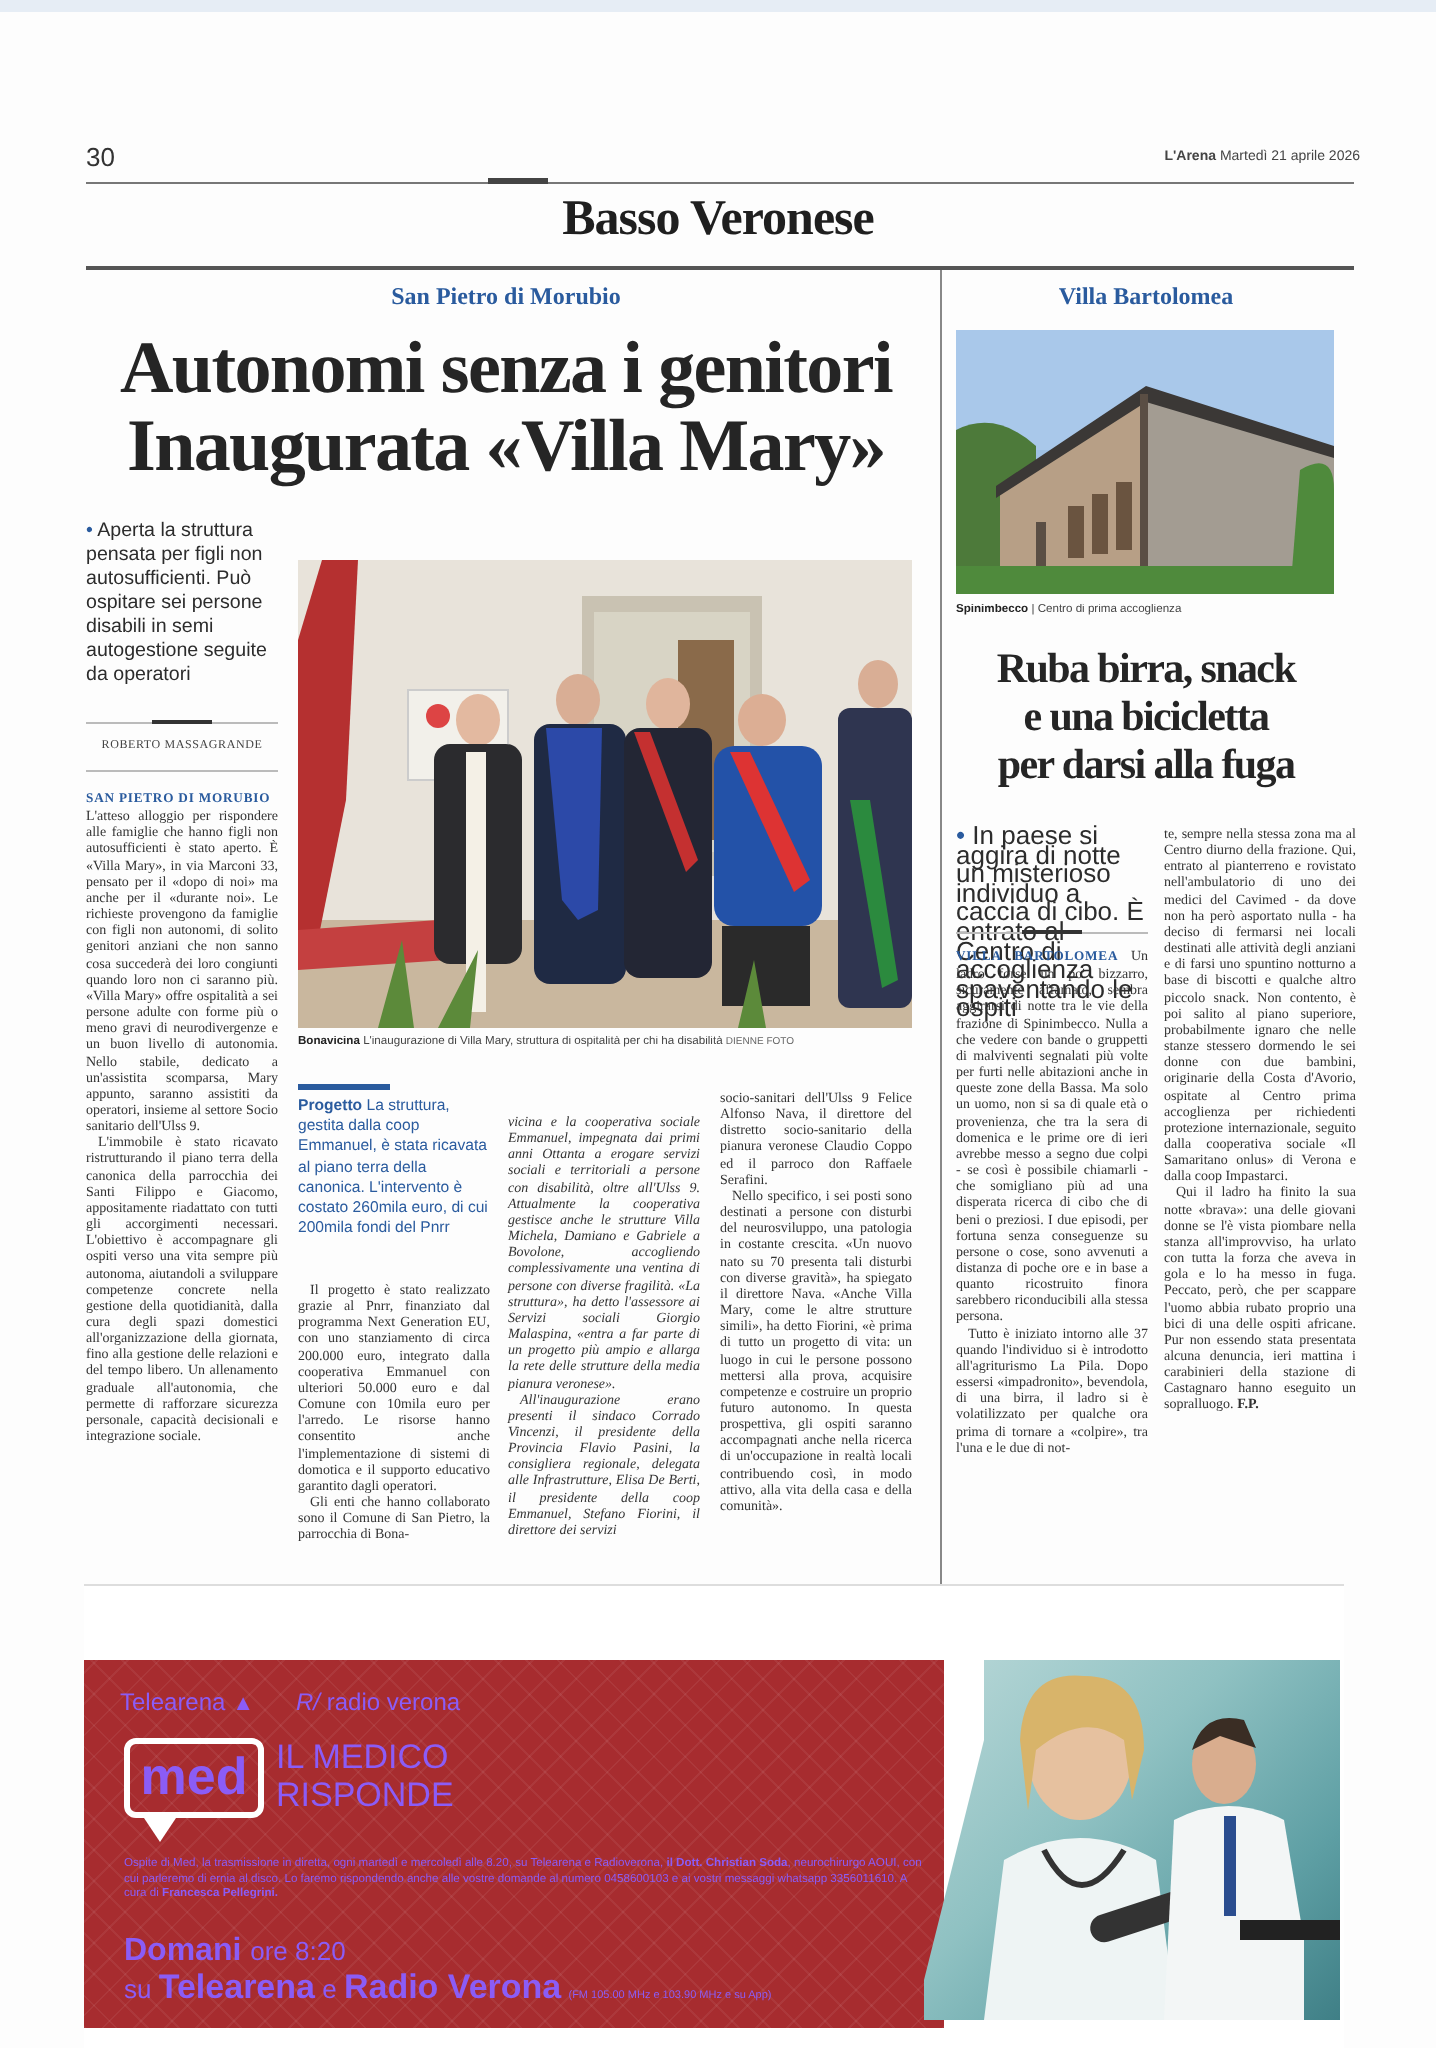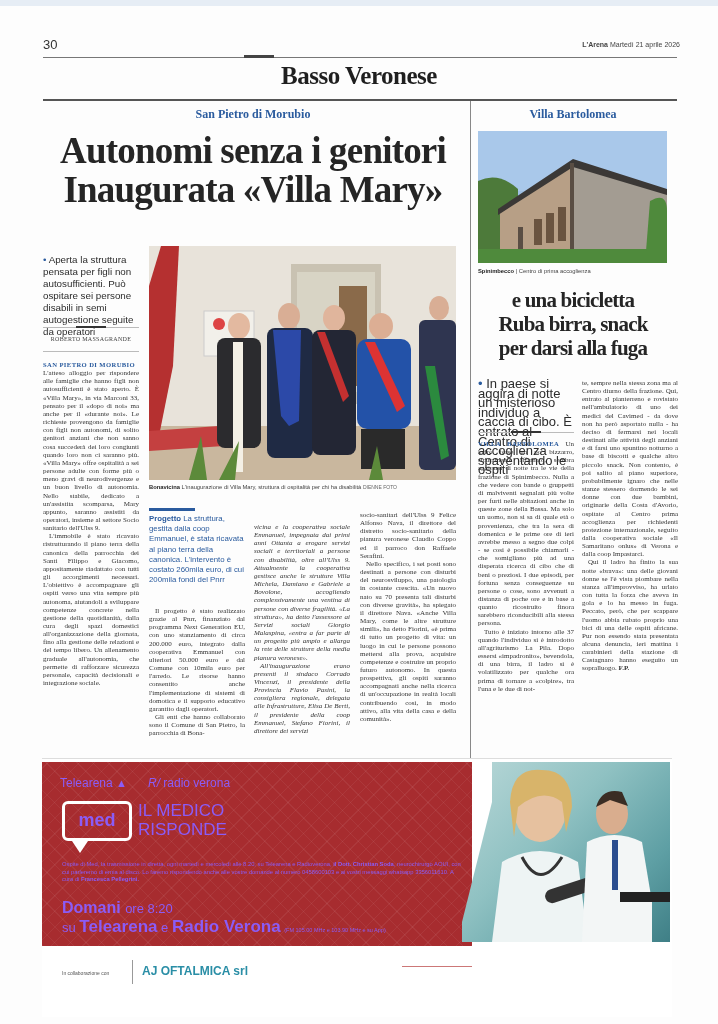--- a/index.html
+++ b/index.html
@@ -1,19 +1,19 @@
 <!DOCTYPE html>
 <html><head>
 <meta charset="utf-8">
 <style>
   * { box-sizing: border-box; margin: 0; padding: 0; }
   html, body { width: 718px; height: 1024px; overflow: hidden; }
   body { background: #e6edf5; font-family: "Liberation Serif", serif; color: #1e1e1e; position: relative; }
   .page { position: absolute; left: 0; top: 6px; width: 718px; height: 1018px; background: #fdfdfd; }
-  .abs { position: absolute; }
+  .abs { position: absolute; margin-top: 34px; }
   .folio { left: 43px; top: 31px; font-family: "Liberation Sans", sans-serif; font-size: 13px; color: #333; }
   .dateline { right: 38px; top: 35px; font-family: "Liberation Sans", sans-serif; font-size: 7px; color: #444; }
   .dateline b { font-weight: bold; }
   .rule-top { left: 43px; top: 51px; width: 634px; height: 1px; background: #777; }
   .rule-top-mark { left: 244px; top: 49px; width: 30px; height: 3px; background: #444; }
   .section { left: 0; width: 718px; top: 56px; text-align: center; font-size: 25px; font-weight: bold; letter-spacing: -0.5px; color: #1f1f1f; }
   .rule-section { left: 43px; top: 93px; width: 634px; height: 2px; background: #555; }
   .col-divider { left: 470px; top: 95px; width: 1px; height: 660px; background: #888; }
   .kicker { font-size: 12px; font-weight: bold; color: #2a5b9e; text-align: center; }
   .headline { font-weight: bold; color: #252525; line-height: 1; text-align: center; letter-spacing: -0.8px; }
@@ -59,21 +59,21 @@
   <div class="abs section">Basso Veronese</div>
   <div class="abs rule-section"></div>
   <div class="abs col-divider"></div>
 
   <div class="abs kicker" style="left:43px; width:420px; top:101px;">San Pietro di Morubio</div>
   <div class="abs headline" style="left:43px; width:420px; top:126px; font-size:37px;">
     <div>Autonomi senza i genitori</div>
     <div style="margin-top:2px;">Inaugurata «Villa Mary»</div>
   </div>
 
-  <div class="abs summary" style="left:43px; top:248px; width:98px;">
+  <div class="abs summary" style="left:43px; top:220px; width:98px;">
     <span class="dot">• </span><span>Aperta la struttura pensata per figli non autosufficienti. Può ospitare sei persone disabili in semi autogestione seguite da operatori</span>
   </div>
   <div class="abs hr" style="left:43px; top:321px; width:96px;"></div>
   <div class="abs hr-mark" style="left:76px; top:320px; width:30px;"></div>
   <div class="abs byline" style="left:43px; top:330px; width:96px;">ROBERTO MASSAGRANDE</div>
   <div class="abs hr" style="left:43px; top:345px; width:96px;"></div>
 
   <div class="abs body" style="left:43px; top:355px; width:96px;">
     <p class="first"><span class="loc">SAN PIETRO DI MORUBIO</span><br><span>L'atteso alloggio per rispondere alle famiglie che hanno figli non autosufficienti è stato aperto. È «Villa Mary», in via Marconi 33, pensato per il «dopo di noi» ma anche per il «durante noi». Le richieste provengono da famiglie con figli non autonomi, di solito genitori anziani che non sanno cosa succederà dei loro congiunti quando loro non ci saranno più. «Villa Mary» offre ospitalità a sei persone adulte con forme più o meno gravi di neurodivergenze e un buon livello di autonomia. Nello stabile, dedicato a un'assistita scomparsa, Mary appunto, saranno assistiti da operatori, insieme al settore Socio sanitario dell'Ulss 9.</span></p>
     <p>L'immobile è stato ricavato ristrutturando il piano terra della canonica della parrocchia dei Santi Filippo e Giacomo, appositamente riadattato con tutti gli accorgimenti necessari. L'obiettivo è accompagnare gli ospiti verso una vita sempre più autonoma, aiutandoli a sviluppare competenze concrete nella gestione della quotidianità, dalla cura degli spazi domestici all'organizzazione della giornata, fino alla gestione delle relazioni e del tempo libero. Un allenamento graduale all'autonomia, che permette di rafforzare sicurezza personale, capacità decisionali e integrazione sociale.</p>
@@ -152,22 +152,22 @@
       <rect x="80" y="76" width="8" height="34" fill="#6a5440"></rect>
       <rect x="0" y="118" width="189" height="14" fill="#4f8a3c"></rect>
       <path d="M172 70 Q189 60 189 80 L189 120 L168 120 Z" fill="#4f8a3c"></path>
     </svg>
   </div>
   <div class="abs caption" style="left:478px; top:262px; width:190px;">
     <b>Spinimbecco</b> |
     <span>Centro di prima accoglienza</span>
   </div>
   <div class="abs headline" style="left:478px; width:190px; top:282px; font-size:21px; line-height:24px;">
+    <div>Ruba birra, snack</div>
     <div>e una bicicletta</div>
-    <div>Ruba birra, snack</div>
     <div>per darsi alla fuga</div>
   </div>
   <div class="abs summary" style="left:478px; top:373px; width:96px; font-size:13px; line-height:9.6px;">
     <span class="dot">• </span><span>In paese si aggira di notte un misterioso individuo a caccia di cibo. È entrato al Centro di accoglienza spaventando le ospiti</span>
   </div>
   <div class="abs hr" style="left:478px; top:426px; width:96px;"></div>
   <div class="abs hr-mark" style="left:511px; top:425px; width:30px;"></div>
   <div class="abs body" style="left:478px; top:434px; width:96px;">
     <p class="first"><span class="loc">VILLA BARTOLOMEA</span> <span>Un ladro forse un po' bizzarro, sicuramente affamato, sembra aggirarsi di notte tra le vie della frazione di Spinimbecco. Nulla a che vedere con bande o gruppetti di malviventi segnalati più volte per furti nelle abitazioni anche in queste zone della Bassa. Ma solo un uomo, non si sa di quale età o provenienza, che tra la sera di domenica e le prime ore di ieri avrebbe messo a segno due colpi - se così è possibile chiamarli - che somigliano più ad una disperata ricerca di cibo che di beni o preziosi. I due episodi, per fortuna senza conseguenze su persone o cose, sono avvenuti a distanza di poche ore e in base a quanto ricostruito finora sarebbero riconducibili alla stessa persona.</span></p>
     <p>Tutto è iniziato intorno alle 37 quando l'individuo si è introdotto all'agriturismo La Pila. Dopo essersi «impadronito», bevendola, di una birra, il ladro si è volatilizzato per qualche ora prima di tornare a «colpire», tra l'una e le due di not-</p>
@@ -197,21 +197,21 @@
     <div class="abs ad-sans" style="left:18px; top:17px; font-size:12px;">
       <span>Telearena</span>
       <span style="font-size:11px;">▲</span>
     </div>
     <div class="abs ad-sans" style="left:106px; top:17px; font-size:12px; font-weight:300;">
       <span style="font-style:italic;">R/</span>
       <span>radio verona</span>
     </div>
 
     <div class="abs" style="left:20px; top:42px; width:70px; height:40px; border:3px solid #fff; border-radius:6px;">
-      <div class="ad-sans" style="font-size:18px; font-weight:bold; line-height:32px; text-align:center;">med</div>
+      <div class="ad-sans" style="font-size:26px; font-weight:bold; line-height:32px; text-align:center;">med</div>
     </div>
     <div class="abs" style="left:30px; top:82px; width:0; height:0; border-left:8px solid transparent; border-right:8px solid transparent; border-top:12px solid #fff;"></div>
     <div class="abs ad-sans" style="left:96px; top:42px; font-size:17px; line-height:19px;">
       <div>IL MEDICO</div>
       <div>RISPONDE</div>
     </div>
 
     <div class="abs ad-sans" style="left:20px; top:102px; width:400px; font-size:5.8px; line-height:7.5px;">
       <span>Ospite di Med, la trasmissione in diretta, ogni martedì e mercoledì alle 8.20, su Telearena e Radioverona,</span>
       <b>il Dott. Christian Soda</b><span>, neurochirurgo AOUI, con cui parleremo di ernia al disco. Lo faremo rispondendo anche alle vostre domande al numero 0458600103 e ai vostri messaggi whatsapp 3356011610. A cura di</span>

